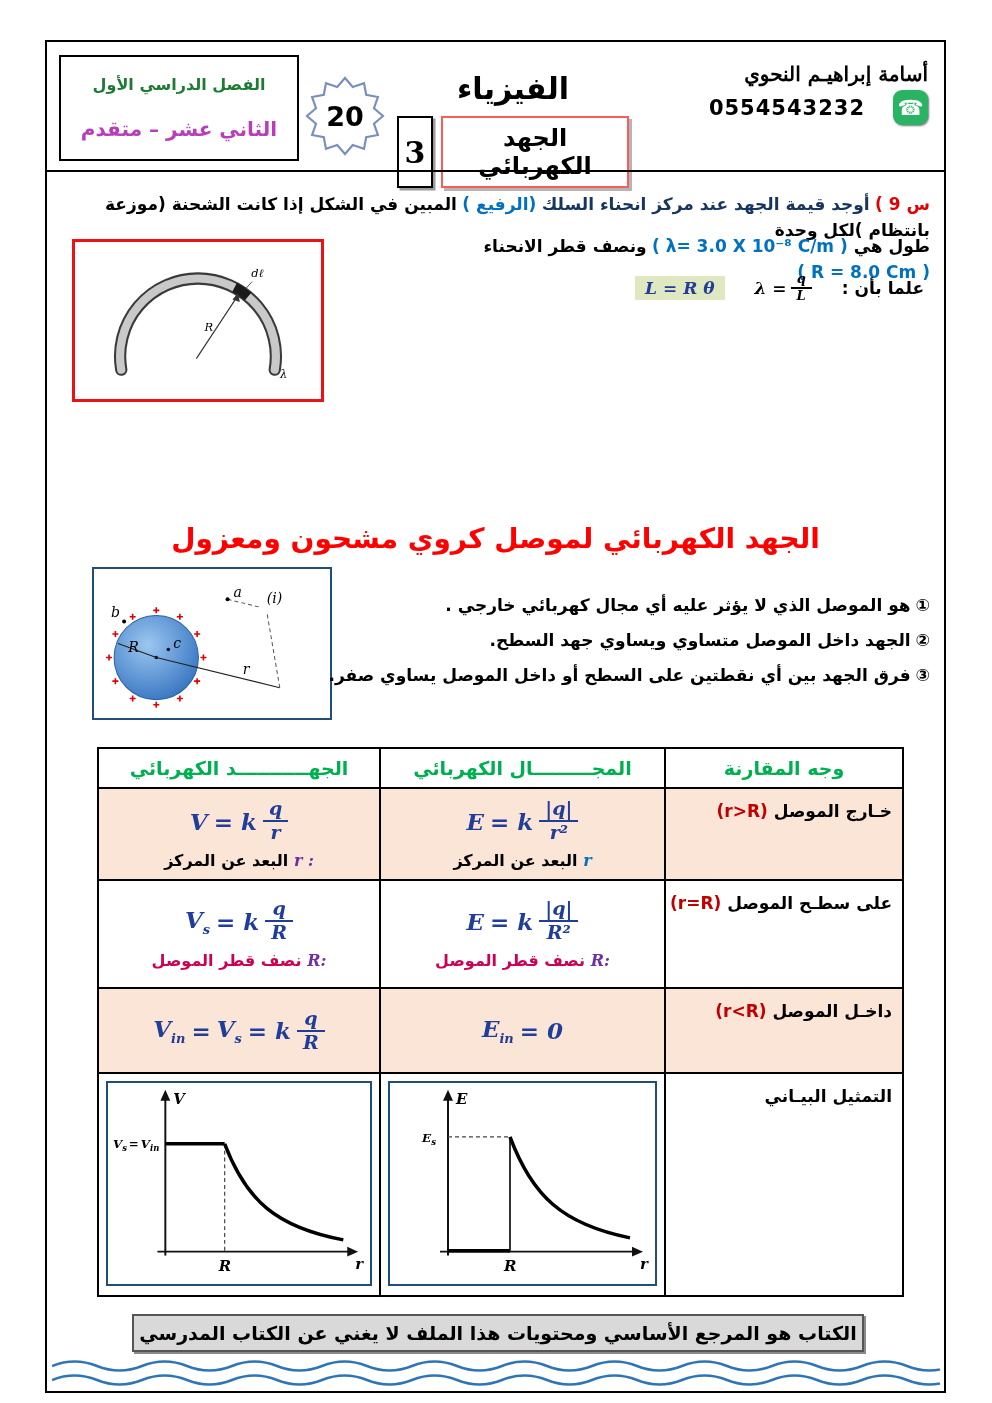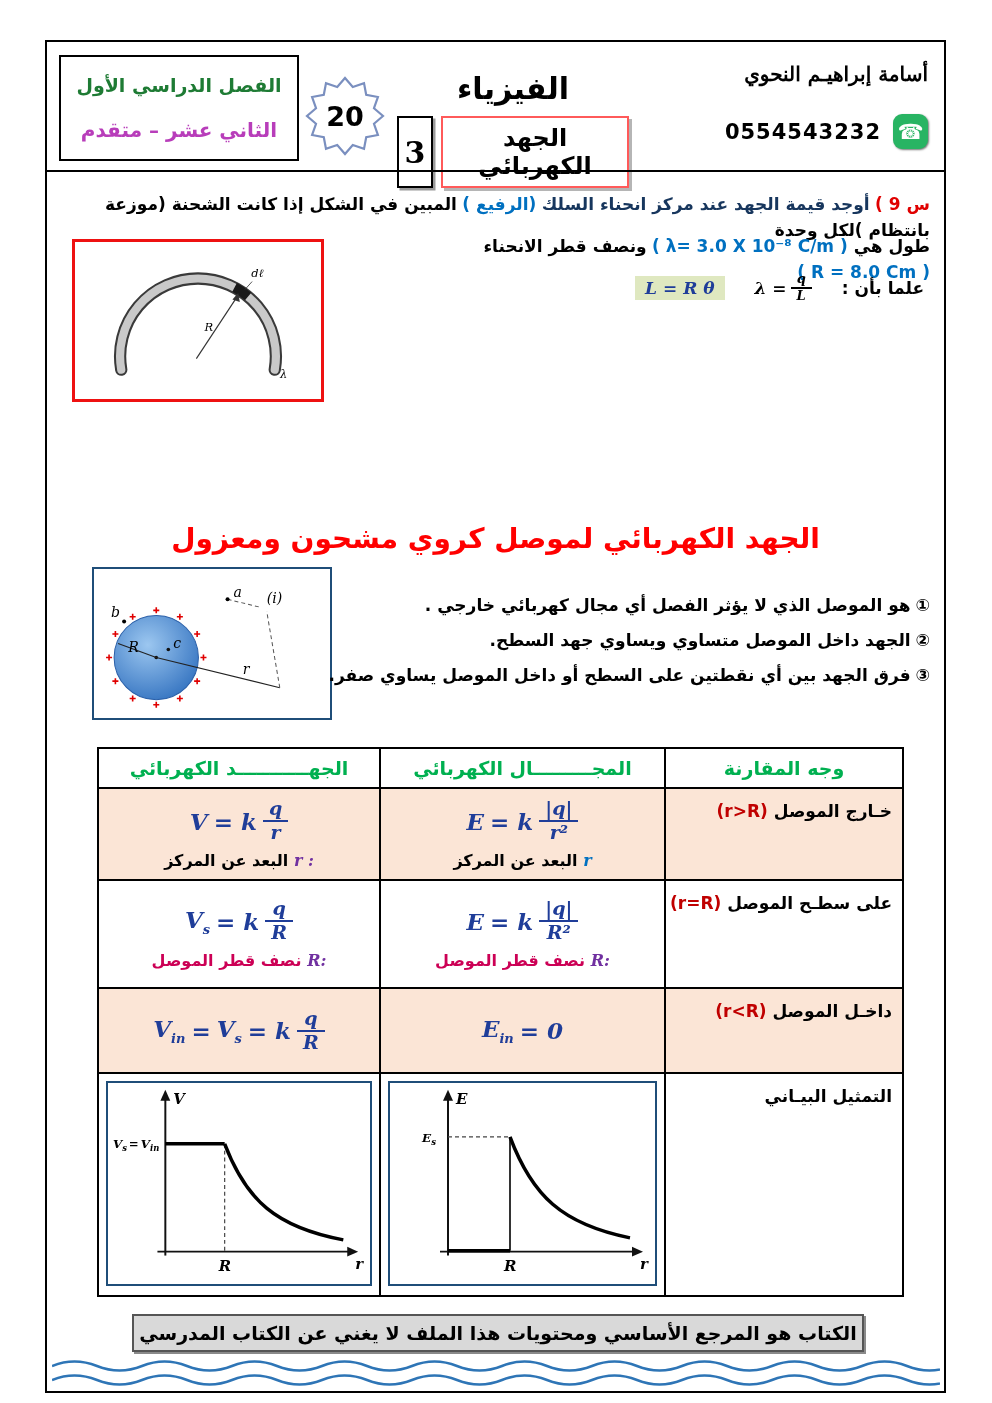--- a/index.html
+++ b/index.html
@@ -22,35 +22,35 @@
   html,body{width:992px;height:1403px;}
   body{
     position:relative;background:#ffffff;overflow:hidden;
     font-family:"DejaVu Sans",sans-serif;color:#000;
   }
   .page-border{position:absolute;left:45px;top:40px;width:901px;height:1353px;border:2.5px solid #000;}
 
   
   .hdr-left-box{position:absolute;left:12px;top:13px;width:240px;height:106px;border:2px solid #000;
     display:flex;flex-direction:column;justify-content:space-around;align-items:center;text-align:center;padding:6px 4px;}
-  .semester{color:var(--semester-green,#1e7b34);font-weight:bold;font-size:19px;direction:rtl;}
+  .semester{color:var(--semester-green,#1e7b34);font-weight:bold;font-size:16px;direction:rtl;}
   .grade{color:var(--grade-purple,#b83dba);font-weight:bold;font-size:20px;direction:rtl;}
   .badge{position:absolute;left:256px;top:32px;width:84px;height:84px;}
   .badge svg{position:absolute;inset:0;width:100%;height:100%;}
   .badge-num{position:absolute;inset:0;display:flex;align-items:center;justify-content:center;font-weight:bold;font-size:27px;}
   .hdr-center{position:absolute;left:350px;top:10px;width:232px;}
   .subject{font-size:30px;font-weight:bold;text-align:center;direction:rtl;margin-top:19px;}
   .topic-row{display:flex;gap:8px;margin-top:10px;align-items:stretch;}
   .topic-num-box{width:36px;border:2px solid #000;box-shadow:2.5px 2.5px 0 #9a9a9a;background:#fff;
     display:flex;align-items:center;justify-content:center;font-size:30px;font-weight:bold;font-family:"DejaVu Serif",serif;}
   .topic-box{flex:1;border:2.5px solid #ff5a5a;box-shadow:3px 3px 0 #b5b5b5;background:#fff;text-align:center;
     font-size:24px;font-weight:bold;padding:6px 6px;direction:rtl;}
   .hdr-right{position:absolute;right:16px;top:20px;width:235px;text-align:right;}
   .author{font-size:20px;font-weight:bold;font-family:"DejaVu Serif",serif;direction:rtl;}
-  .phone-row{margin-top:28px;display:flex;align-items:center;justify-content:flex-end;gap:12px;}
+  .phone-row{margin-top:4px;display:flex;align-items:center;justify-content:flex-end;gap:28px;}
   .phone-num{font-size:21px;font-weight:bold;letter-spacing:1px;}
   .phone-icon{width:35px;height:35px;background:var(--phone-green,#28b463);color:#fff;border-radius:9px;
     display:flex;align-items:center;justify-content:center;font-size:21px;box-shadow:1px 1px 2px #777;}
   .header-rule{position:absolute;left:0;top:128px;width:100%;border-top:2px solid #000;}
 
   
   .q-line1{position:absolute;right:14px;top:150px;width:872px;direction:rtl;text-align:right;font-size:17px;line-height:1.5;}
   .q-line2{position:absolute;right:14px;top:192px;width:558px;direction:rtl;text-align:right;font-size:17px;line-height:1.5;}
   .q-line3{position:absolute;right:20px;top:230px;direction:rtl;display:flex;align-items:center;gap:30px;font-size:17px;}
   .qnum{color:#e00000;font-weight:bold;}
@@ -206,21 +206,21 @@
       <text x="17" y="48" class="fl">b</text>
       <circle cx="74" cy="80" r="1.8" fill="#111"></circle>
       <text x="79" y="78" class="fl">c</text>
       <text x="172" y="34" class="fl">(i)</text>
     </svg>
   </div>
 
   <div class="points">
     <div class="point">
       <span>①</span>
-      <span>هو الموصل الذي لا يؤثر الفصل أي مجال كهربائي خارجي .</span>
+      <span>هو الموصل الذي لا يؤثر عليه أي مجال كهربائي خارجي .</span>
     </div>
     <div class="point">
       <span>②</span>
       <span>الجهد داخل الموصل متساوي ويساوي جهد السطح.</span>
     </div>
     <div class="point">
       <span>③</span>
       <span>فرق الجهد بين أي نقطتين على السطح أو داخل الموصل يساوي صفر.</span>
     </div>
   </div>

